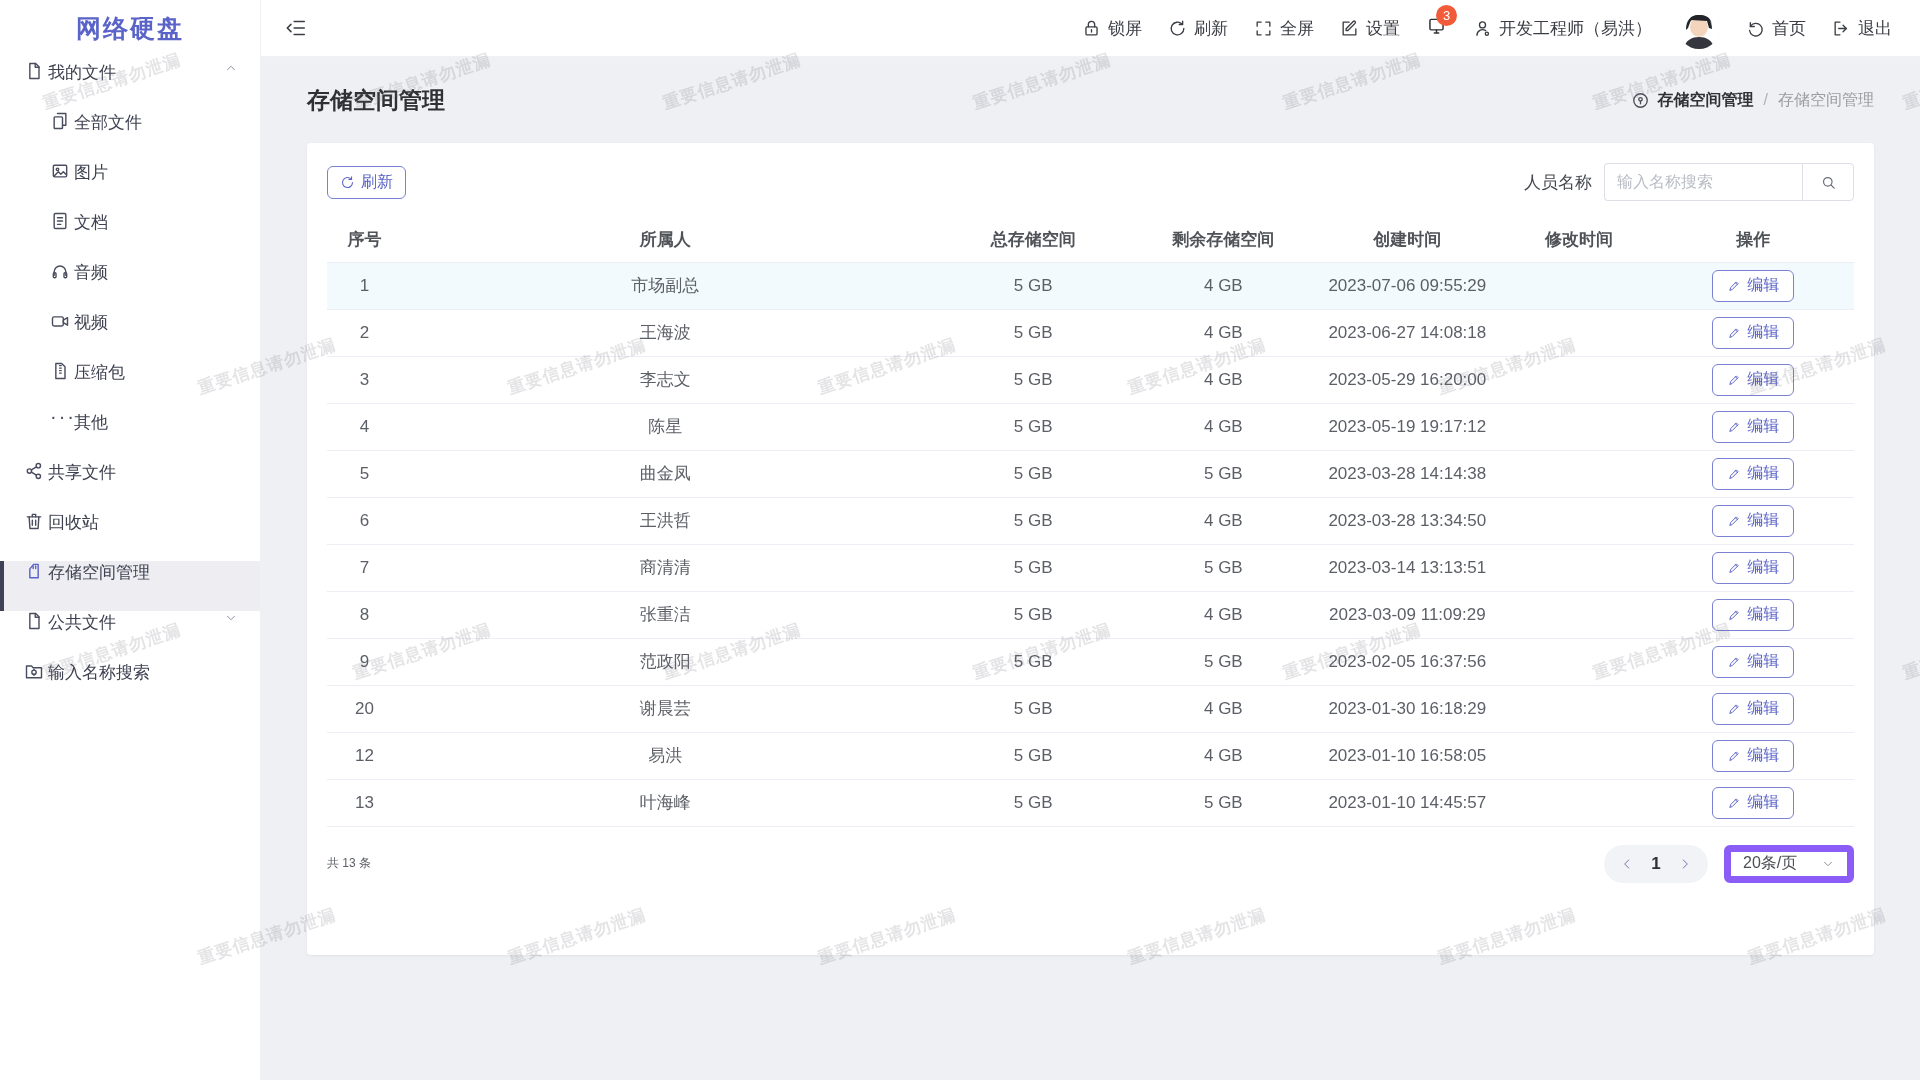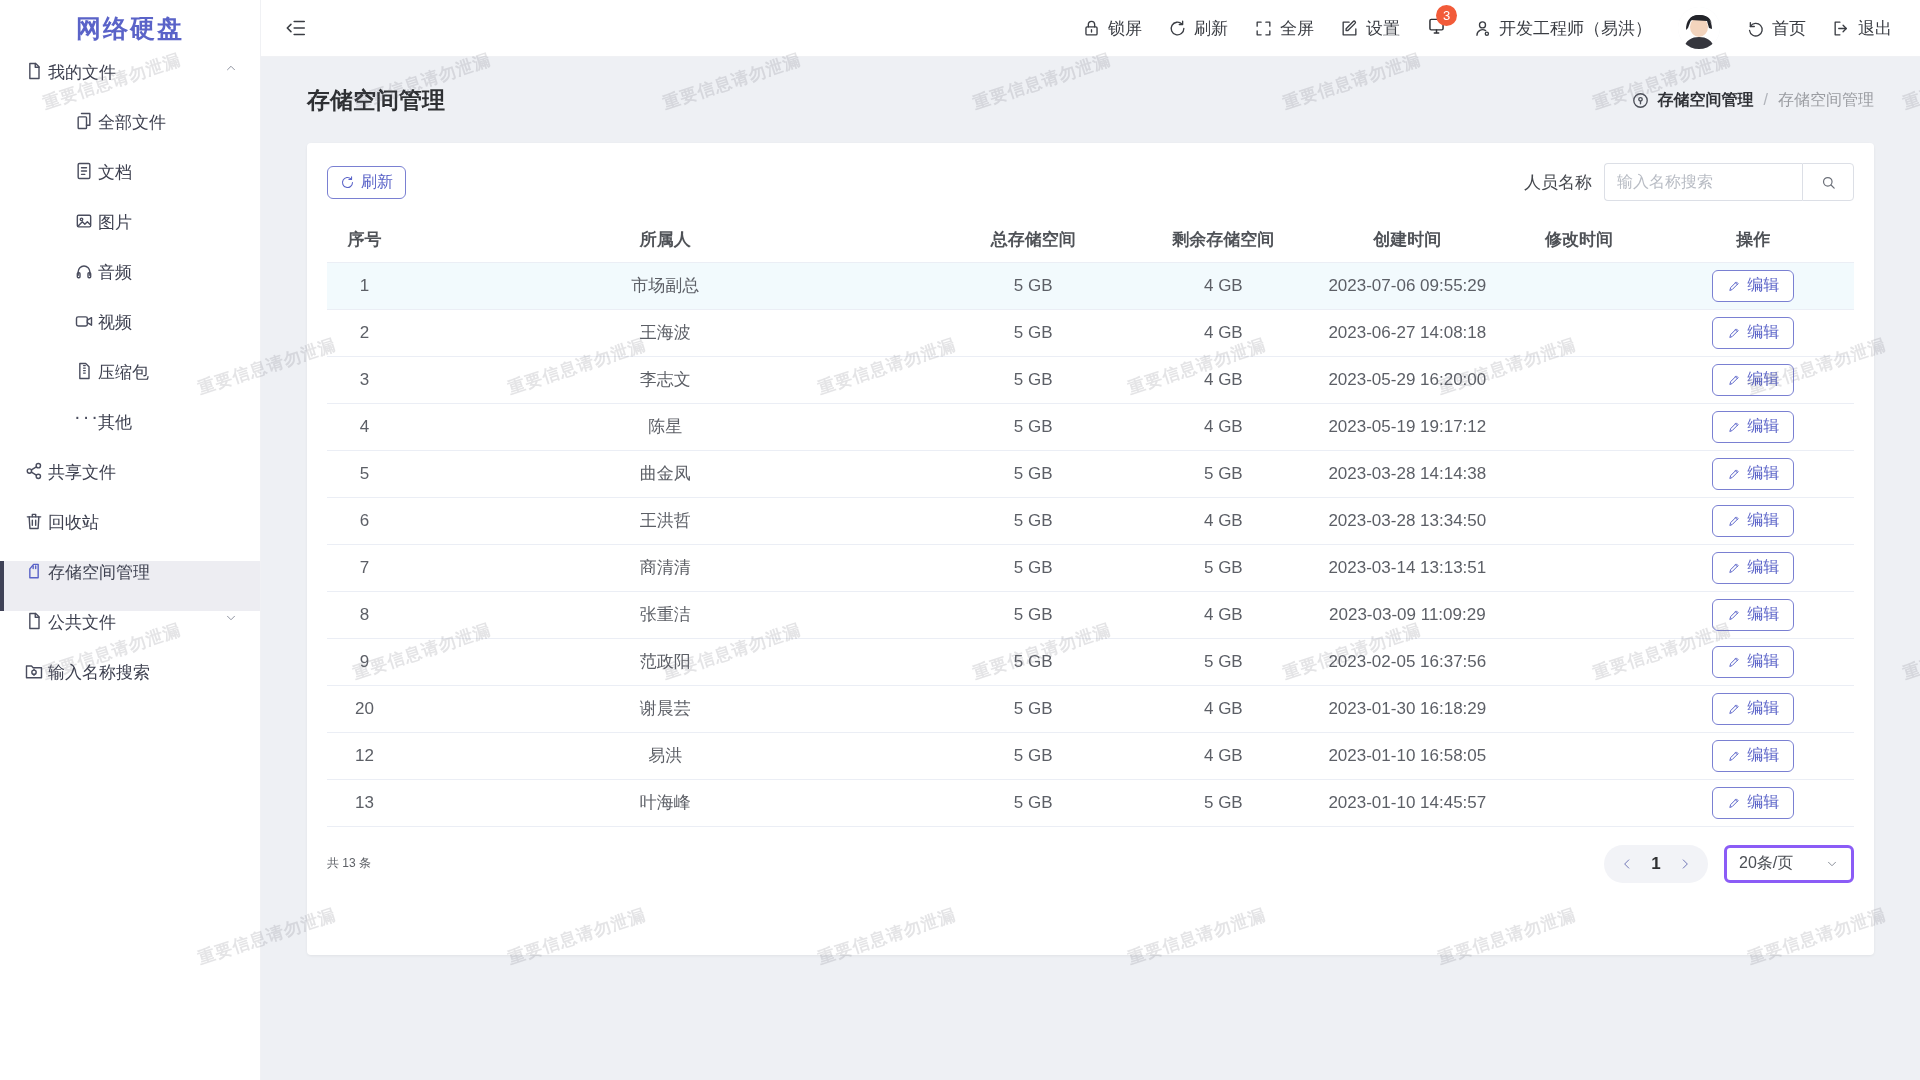--- a/index.html
+++ b/index.html
@@ -12,21 +12,21 @@
 
   .app { display:flex; width:1920px; height:1080px; }
 
   
   .sidebar { width:261px; height:1080px; background:#fff; border-right:1px solid #f0f1f4; flex-shrink:0; }
   .logo { height:57px; display:flex; align-items:center; justify-content:center;
           color:var(--primary); font-size:25px; font-weight:700; letter-spacing:2px; }
   .nav { padding-top:4px; }
   .nav-item { position:relative; height:50px; display:flex; align-items:flex-start; gap:4px;
               padding-left:24px; font-size:17px; color:#3e4150; cursor:pointer; }
-  .nav-item.child { padding-left:74px; }
+  .nav-item.child { padding-left:50px; }
   .nav-item .nicon { width:20px; height:20px; color:#4a4d5e; flex-shrink:0; }
   .nav-item .chev { margin-left:auto; margin-right:22px; width:14px; height:14px; color:#8f93a0; }
   .nav-item.active { background:#ededf2; }
   .nav-item.active::before { content:""; position:absolute; left:0; top:0; bottom:0; width:4px; background:#3f4257; }
   .nav-item.active .nicon { color:var(--primary); }
   .dots { font-size:20px; letter-spacing:2px; color:#4a4d5e; line-height:10px; width:20px; text-align:center; }
 
   
   .main { flex:1; display:flex; flex-direction:column; min-width:0; }
   .topbar { height:57px; background:#fff; display:flex; align-items:center;
@@ -81,21 +81,21 @@
   .btn-edit .bicon { width:14px; height:14px; }
 
   .table-footer { display:flex; align-items:center; margin-top:18px; }
   .total-text { color:#5d6066; font-size:12px; }
   .pager-zone { margin-left:auto; display:flex; align-items:center; gap:16px; }
   .pager { display:flex; align-items:center; background:#f2f3f7; border-radius:19px; height:38px; padding:0 8px; }
   .pg-btn { width:30px; height:30px; display:flex; align-items:center; justify-content:center;
             color:#6e74b5; cursor:pointer; }
   .pg-btn svg { width:14px; height:14px; }
   .pg-num { width:28px; text-align:center; font-weight:700; color:#303133; font-size:17px; cursor:pointer; }
-  .page-size { width:130px; height:38px; border:3px solid #8b5cf6; border-radius:6px; background:#fff;
+  .page-size { width:130px; height:38px; border:7px solid #8b5cf6; border-radius:6px; background:#fff;
                display:flex; align-items:center; justify-content:space-between; padding:0 12px;
                color:#4c4f55; font-size:16px; cursor:pointer; }
   .page-size .dicon { width:14px; height:14px; color:#8a8f99; }
 
   
   .wm-layer { position:fixed; inset:0; pointer-events:none; z-index:60; overflow:hidden; }
   .wm { position:absolute; transform:rotate(-18deg); color:rgba(105,107,115,.18);
         font-size:17px; font-weight:700; white-space:nowrap; letter-spacing:1px; }
 
   svg.ic { fill:none; stroke:currentColor; stroke-width:1.7; stroke-linecap:round; stroke-linejoin:round; }
@@ -238,29 +238,29 @@
           </svg>
       </div>
       <div class="nav-item child">
         <svg class="ic nicon">
             <use href="#i-allfiles"></use>
           </svg>
         <span>全部文件</span>
       </div>
       <div class="nav-item child">
         <svg class="ic nicon">
+            <use href="#i-image"></use>
+          </svg>
+        <span>图片</span>
+      </div>
+      <div class="nav-item child">
+        <svg class="ic nicon">
             <use href="#i-doc"></use>
           </svg>
         <span>文档</span>
-      </div>
-      <div class="nav-item child">
-        <svg class="ic nicon">
-            <use href="#i-image"></use>
-          </svg>
-        <span>图片</span>
       </div>
       <div class="nav-item child">
         <svg class="ic nicon">
             <use href="#i-audio"></use>
           </svg>
         <span>音频</span>
       </div>
       <div class="nav-item child">
         <svg class="ic nicon">
             <use href="#i-video"></use>

